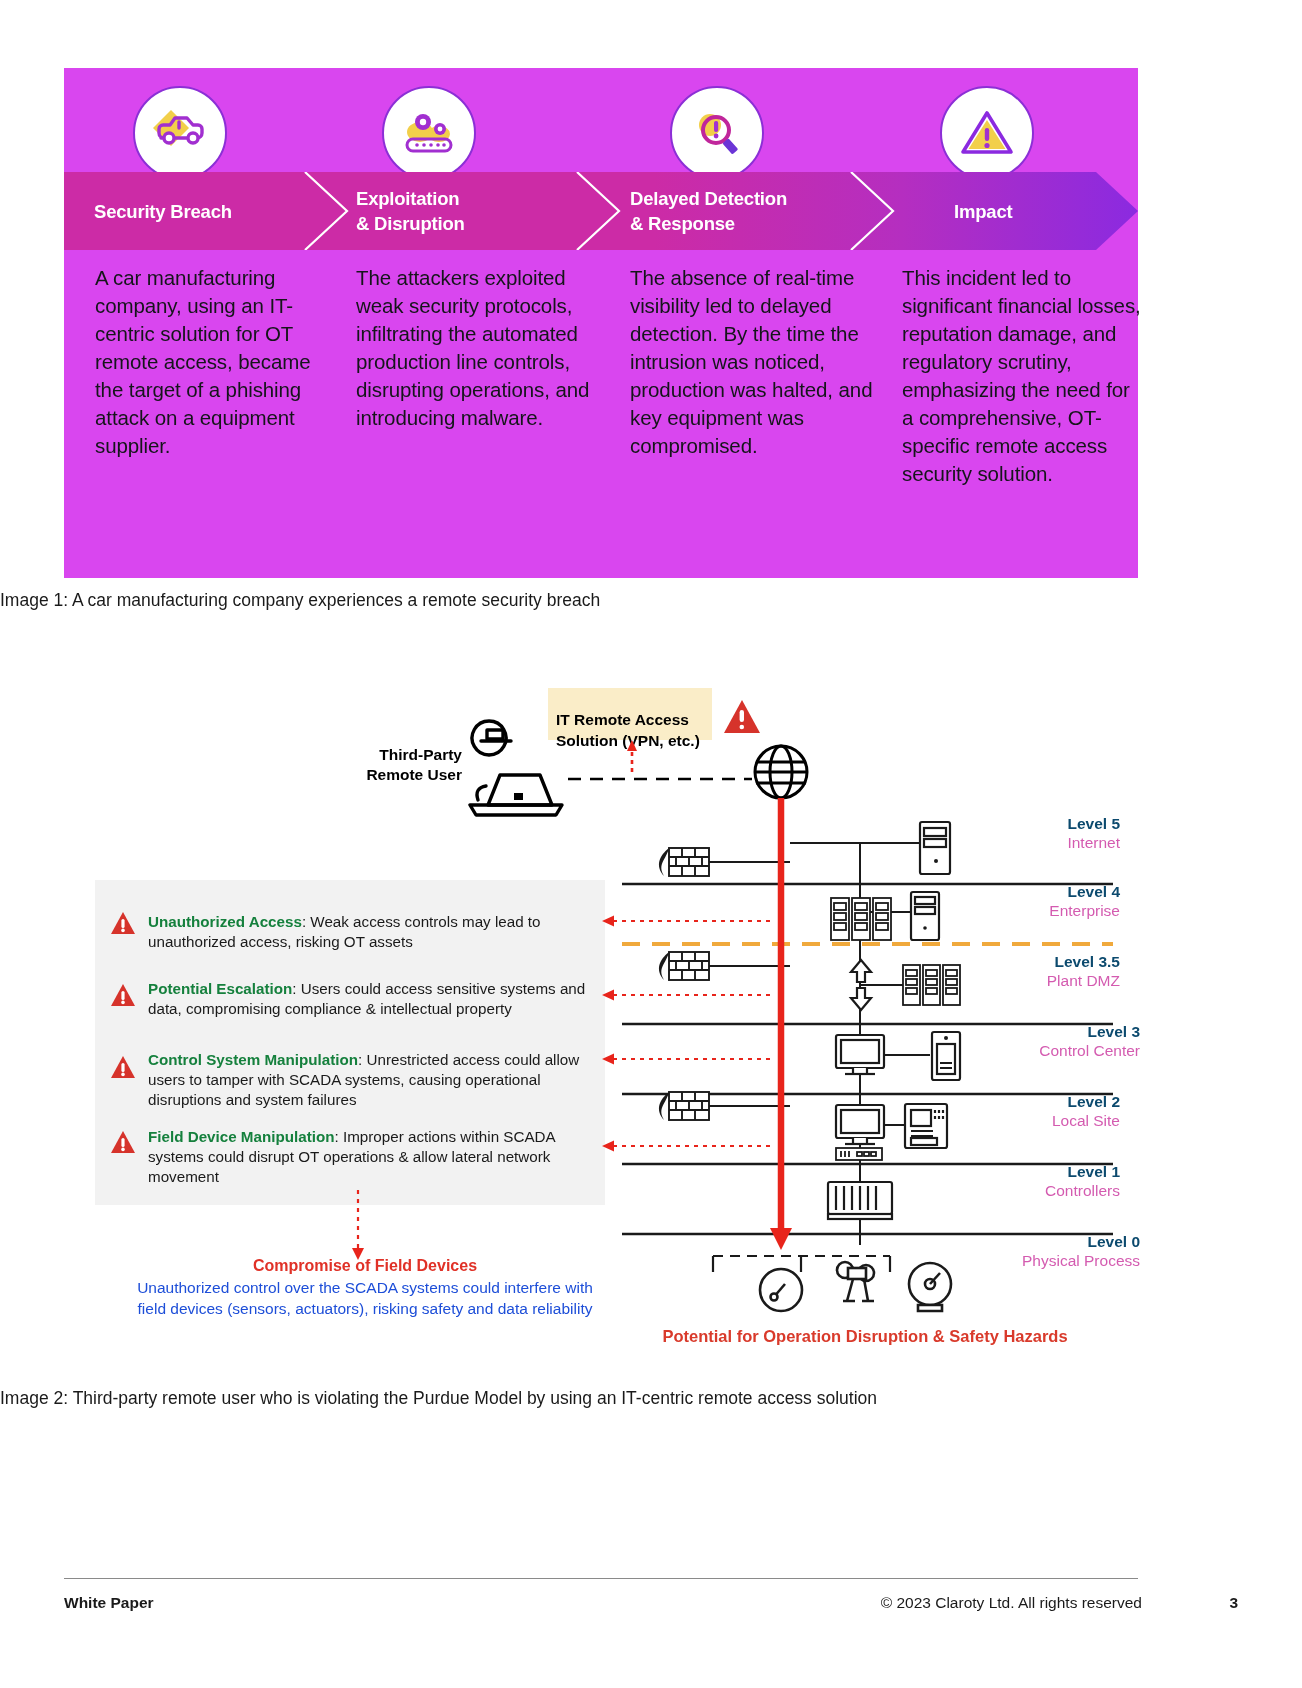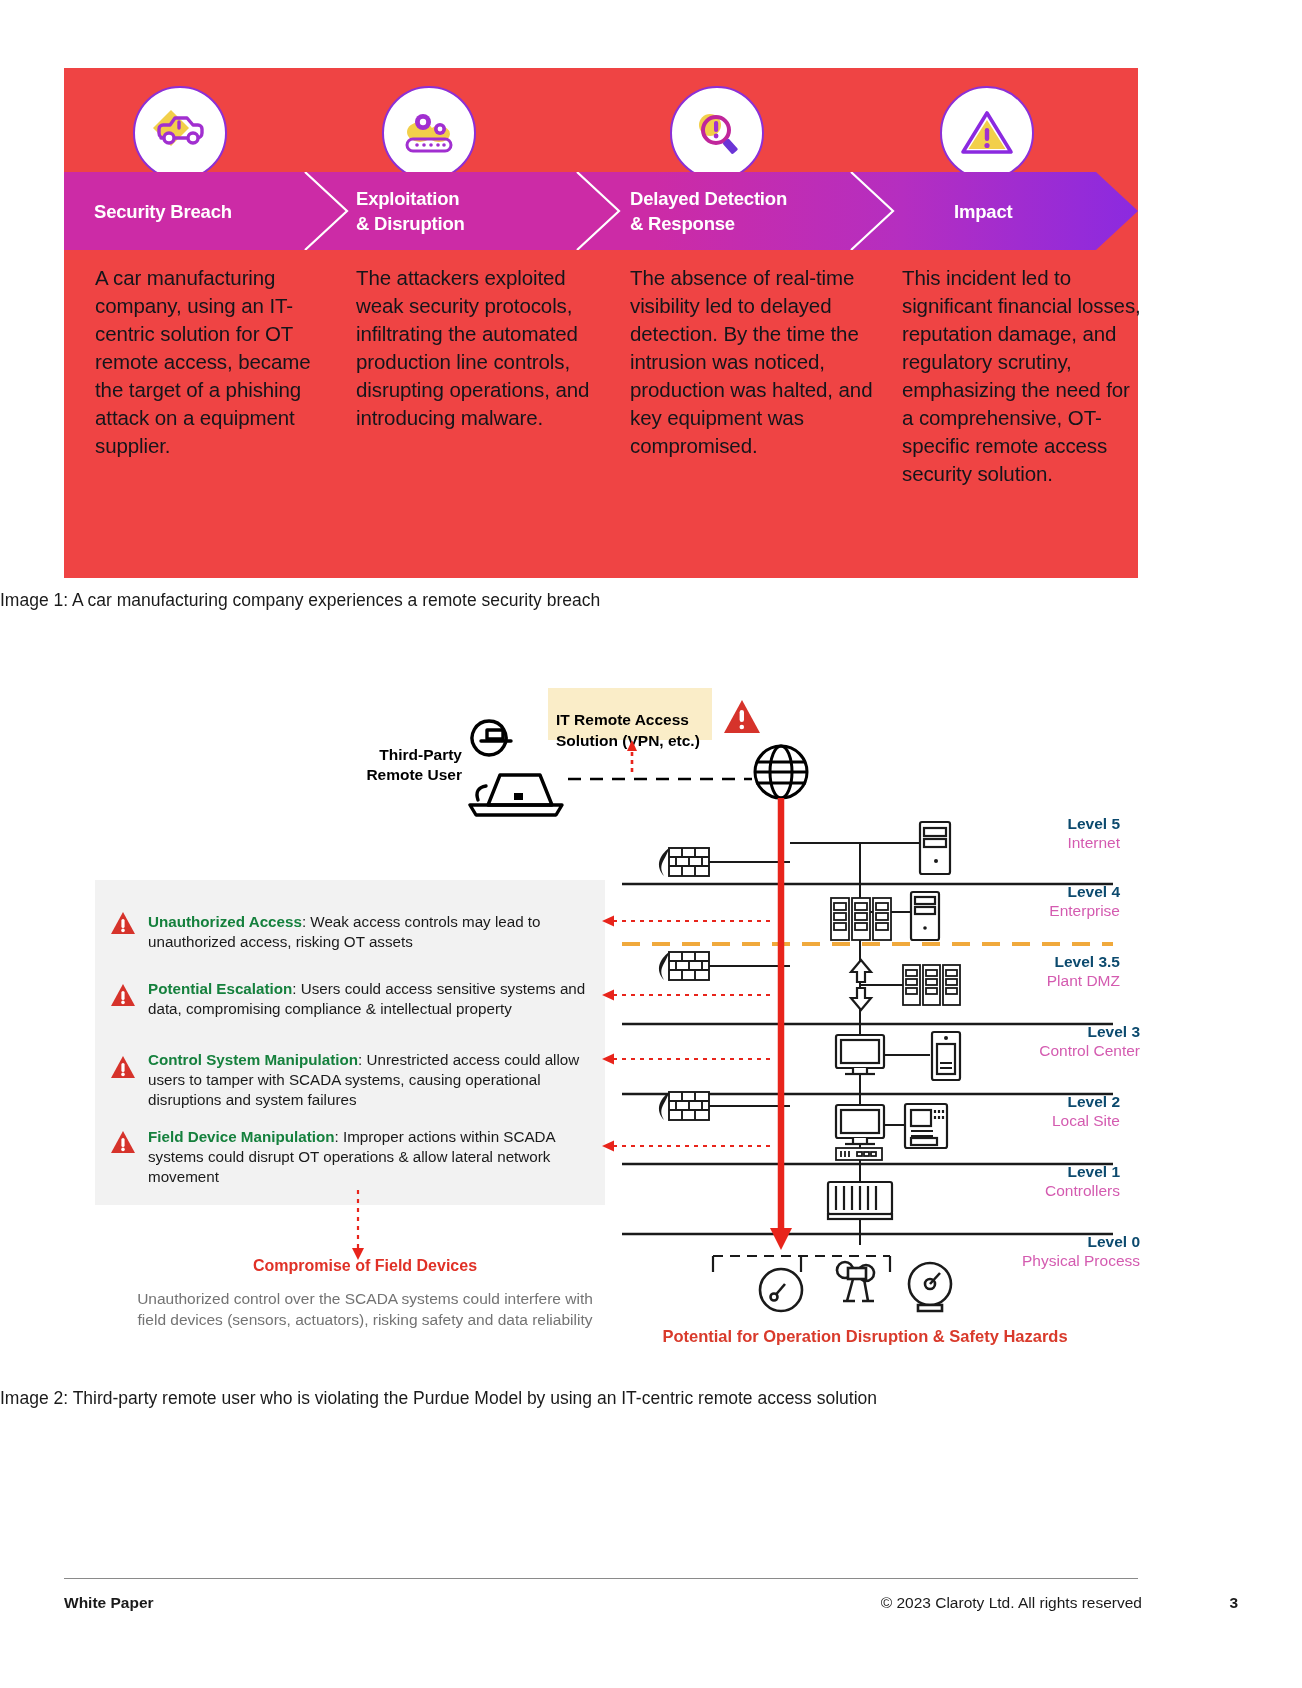--- a/index.html
+++ b/index.html
@@ -6,21 +6,21 @@
   body{
     width:1302px;height:1688px;background:#ffffff;
     font-family:"Liberation Sans", sans-serif;
     color:#1a1a1a;position:relative;overflow:hidden;
   }
   .page{position:relative;width:1302px;height:1688px;}
 
   
   .info-panel{
     position:absolute;left:64px;top:68px;width:1074px;height:510px;
-    background:#ef4444;
+    background:#d946ef;
   }
   .icon-row{position:absolute;left:0;top:0;width:1074px;height:110px;}
   .icon-bubble{
     position:absolute;top:18px;width:94px;height:94px;border-radius:50%;
     background:#ffffff;border:2px solid;
     box-sizing:border-box;
     display:flex;align-items:center;justify-content:center;
   }
   .ib1{left:69px;border-color:#8c2fd6;}
   .ib2{left:318px;border-color:#8c2fd6;}
@@ -76,21 +76,21 @@
   .r2{top:979px;width:448px;}
   .r3{top:1050px;width:440px;}
   .r4{top:1127px;width:450px;}
   .warn-tri{position:absolute;left:110px;width:26px;height:24px;}
   .wt1{top:911px;} .wt2{top:983px;} .wt3{top:1055px;} .wt4{top:1130px;}
 
   .compromise{
     position:absolute;left:130px;top:1255px;width:470px;text-align:center;
   }
   .compromise .ctitle{font-weight:bold;font-size:16px;color:#e03127;line-height:22px;}
-  .compromise .cbody{font-size:15.5px;color:#737373;line-height:20.5px;margin-top:12px;}
+  .compromise .cbody{font-size:15.5px;color:#1d4ed8;line-height:20.5px;margin-top:1px;}
 
   .levels{position:absolute;left:980px;top:0;width:140px;}
   .lv{position:absolute;right:0;width:140px;text-align:right;color:#d13fa6;}
   .lv .n{font-weight:bold;font-size:15.5px;line-height:19px;color:#0c4a6e;}
   .lv .d{font-size:15.5px;line-height:19px;color:#d45bb0;}
 
   .potential{
     position:absolute;left:600px;top:1327px;width:530px;text-align:center;
     font-weight:bold;font-size:16.5px;color:#d93a2b;
   }

